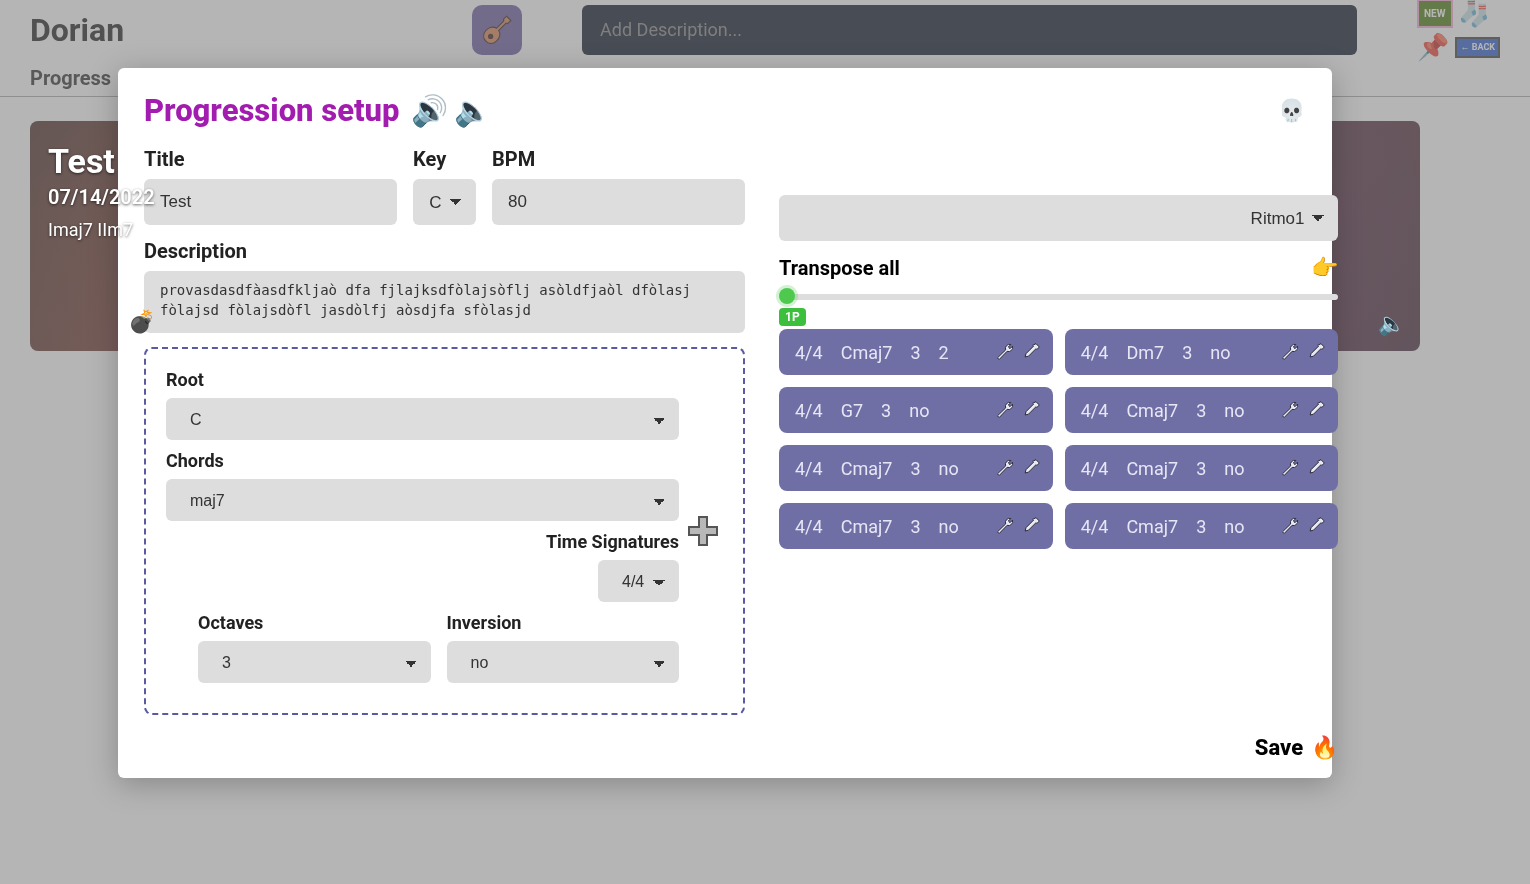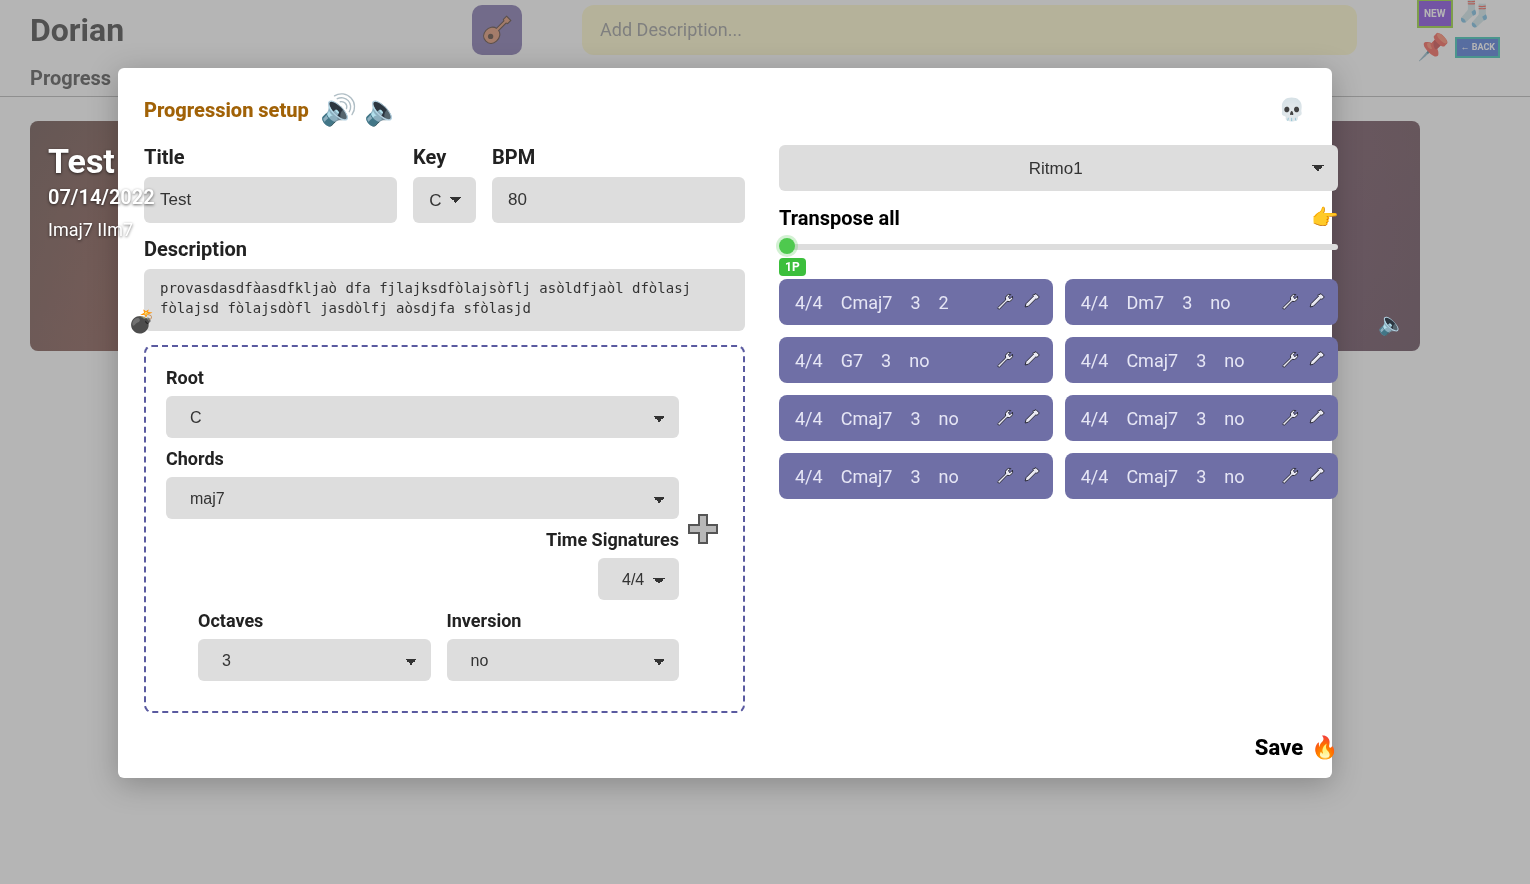--- a/index.html
+++ b/index.html
@@ -19,29 +19,29 @@
 }
 .bg-header {
   display:flex; align-items:center; padding: 8px 30px; height:60px;gap:48px;
 }
 .bg-title { font-size: 32px; font-weight:700; color:#222; flex:0 0 auto; margin-right: 300px;}
 .bg-guitar {
   width:50px; height:50px; background:#6b5ba0; border-radius:10px;
   display:flex; align-items:center; justify-content:center; margin-right:12px;
 }
 .bg-desc {
-  flex:1; height:50px; background:#fef9c3; border-radius:12px; padding:14px 18px;
+  flex:1; height:50px; background:#0f172a; border-radius:6px; padding:14px 18px;
   color:#888; font-size:18px;
 }
 .bg-right-icons {
   display:flex; flex-direction:column; gap:4px; margin-left:12px;
 }
 .bg-right-row { display:flex; gap:6px; align-items:center; }
-.bg-new { background:#6d28d9; color:#fff; font-size:10px; font-weight:700; padding:7px 5px; border:2px solid #84cc16; }
-.bg-back { background:#2f5fd0; color:#fff; font-size:9px; font-weight:700; padding:4px 3px; border:2px solid #14b8a6; text-align:right; line-height:1;}
+.bg-new { background:#4d7c0f; color:#fff; font-size:10px; font-weight:700; padding:7px 5px; border:2px solid #f9a8d4; }
+.bg-back { background:#2f5fd0; color:#fff; font-size:9px; font-weight:700; padding:4px 3px; border:2px solid #404040; text-align:right; line-height:1;}
 .bg-tabs { padding: 6px 30px; border-bottom:1px solid #aaa; }
 .bg-tab { font-size:20px; font-weight:700; color:#333; }
 .bg-card {
   margin: 24px 30px; width: 1390px; height:230px; position:relative;
   border-radius:8px; overflow:hidden;
   background: linear-gradient(135deg,#3a2a2a,#6a3a3a 40%,#4a2a3a);
 }
 .bg-card::after{
   content:""; position:absolute; inset:0;
   background-image: radial-gradient(circle at 20% 70%, rgba(255,100,50,.35), transparent 40%),
@@ -59,21 +59,21 @@
 }
 .modal {
   position:absolute; left:118px; top:68px; width:1214px; height:710px;
   background:#fff; border-radius:6px; padding: 24px 26px 18px;
   display:flex; flex-direction:column;
   box-shadow: 0 6px 30px rgba(0,0,0,.25);
 }
 .modal-header {
   display:flex; align-items:center; margin-bottom:18px;
 }
-.modal-title { font-size:20px; font-weight:800; color:#a16207; margin-right:12px;}
+.modal-title { font-size:31px; font-weight:800; color:#a21caf; margin-right:12px;}
 .skull { margin-left:auto; font-size:22px; }
 
 .modal-body { display:flex; gap:34px; flex:1; }
 .col { flex:1; display:flex; flex-direction:column; }
 
 .row { display:flex; gap:16px; margin-bottom:14px; }
 .field { display:flex; flex-direction:column; }
 .label { font-size:20px; font-weight:700; color:#222; margin-bottom:8px;}
 .input, .select {
   background:#ddd; border:none; border-radius:6px; height:46px;
@@ -97,21 +97,21 @@
 .editor-fields { flex:1; }
 .editor .row { margin-bottom:10px; }
 .editor .label { font-size:18px; }
 .editor .select, .editor .input { height:42px; font-size:16px; text-align:left; padding-left:24px;}
 .plus {
   width:40px; height:40px; display:flex; align-items:center; justify-content:center;
   cursor:pointer;
 }
 
 
-.ritmo-select { width:100%; text-align:center; padding-left:28px;}
+.ritmo-select { width:100%; text-align:right; padding-left:28px;margin-top:48px;}
 .transpose-row { display:flex; align-items:center; justify-content:space-between; margin-top:14px; margin-bottom:6px;gap:16px;}
 .transpose-label { font-size:20px; font-weight:700; }
 .slider-wrap { position:relative; height:30px; margin-bottom:1px;}
 .slider-track { position:absolute; left:4px; right:0; top:8px; height:6px; background:#ddd; border-radius:3px;}
 .slider-thumb { position:absolute; left:0px; top:2px; width:16px; height:16px; background:#4ec94e; border-radius:50%; box-shadow:0 0 0 3px rgba(78,201,78,.25);}
 .slider-badge { position:absolute; left:0; top:22px; background:#3cbf3c; color:#fff; font-size:12px; font-weight:700; padding:2px 6px; border-radius:4px;}
 
 .chips { display:grid; grid-template-columns: 1fr 1fr; gap:12px; margin-top:12px;}
 .chip {
   background:#6f6fa6; color:#e6e6f5; border-radius:8px; height:46px;

